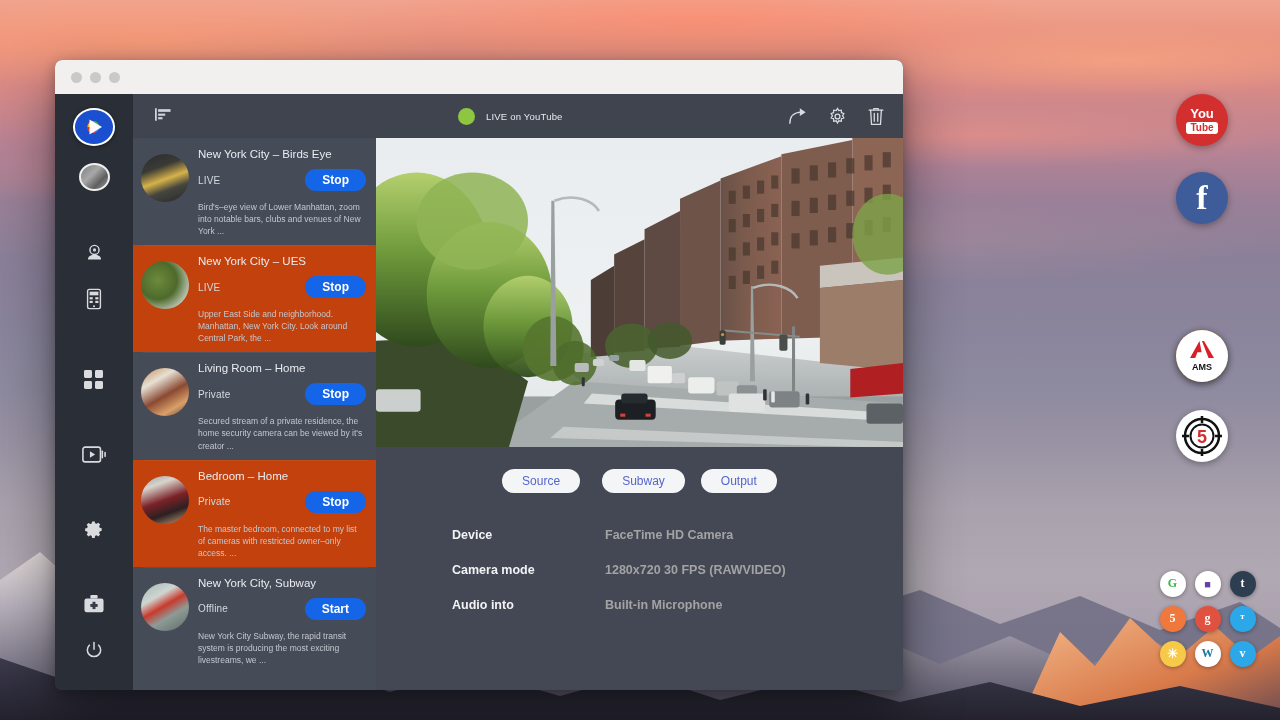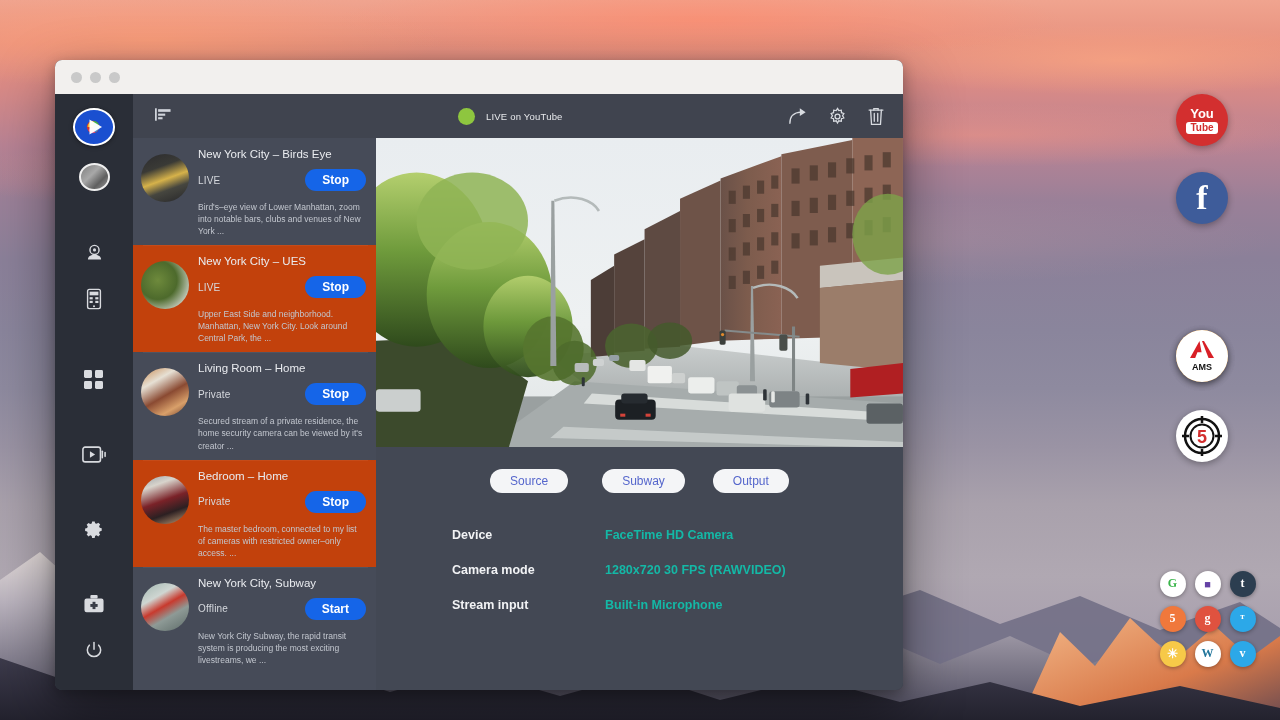--- a/index.html
+++ b/index.html
@@ -177,35 +177,35 @@
   .tb-icon { width: 22px; height: 22px; display: flex; align-items: center; justify-content: center; opacity: .93; }
 
   
   #video {
     height: 309px; position: relative; overflow: hidden;
     background: #8a9aa2;
   }
   .vid-layer { position: absolute; inset: 0; }
 
   
-  #tabs { display: flex; justify-content: center; gap: 28px; padding-top: 22px; }
+  #tabs { display: flex; justify-content: center; gap: 16px; padding-top: 22px; }
   .tab {
     background: #f4f5f7; color: #5566cc;
     border: none; border-radius: 13px;
     font-size: 12px; padding: 5px 20px;
     font-family: "Liberation Sans", sans-serif;
     cursor: pointer;
   }
   #tabs .tab:first-child { margin-right: 6px; }
 
   
   #info { padding: 35px 0 0 76px; font-weight: bold; }
   .inforow { display: flex; margin-bottom: 21px; font-size: 12.5px; }
   .infolabel { width: 153px; color: #f2f3f5; }
-  .infoval { color: #14b8a6; }
+  .infoval { color: #a3a3a3; }
 
   
   .dockicon {
     position: absolute; border-radius: 50%;
     display: flex; align-items: center; justify-content: center;
     box-shadow: 0 2px 7px rgba(0,0,0,.33);
   }
   .dock-big { width: 52px; height: 52px; left: 1176px; }
   #dk-youtube { top: 94px;  background: #d32f2f; }
   #dk-facebook{ top: 172px; background: #3e5c9a; }
@@ -608,21 +608,21 @@
         <div id="info">
           <div class="inforow">
             <span class="infolabel">Device</span>
             <span class="infoval">FaceTime HD Camera</span>
           </div>
           <div class="inforow">
             <span class="infolabel">Camera mode</span>
             <span class="infoval">1280x720 30 FPS (RAWVIDEO)</span>
           </div>
           <div class="inforow">
-            <span class="infolabel">Stream input</span>
+            <span class="infolabel">Audio into</span>
             <span class="infoval">Built-in Microphone</span>
           </div>
         </div>
       </div>
     </div>
 
   </div>
 
   <div class="dockicon dock-big" id="dk-youtube">
     <div style="text-align:center;line-height:1;">

